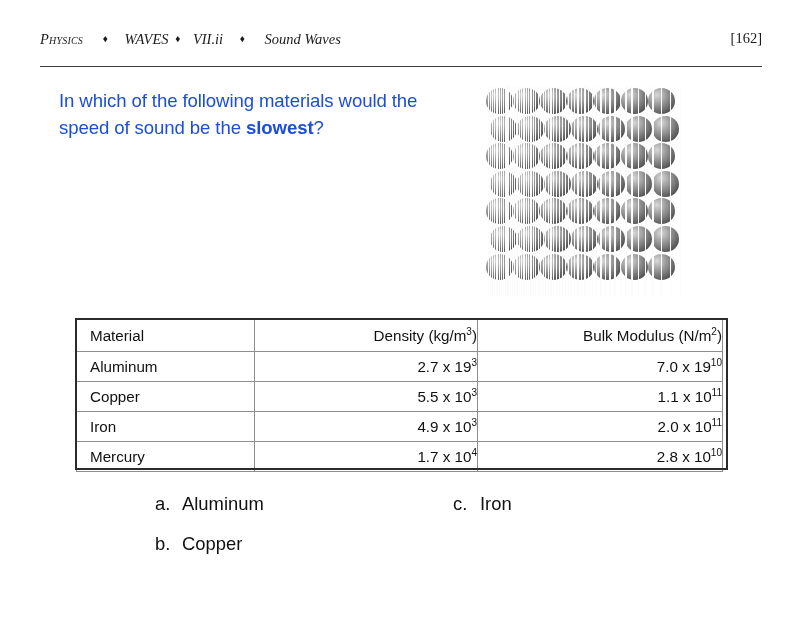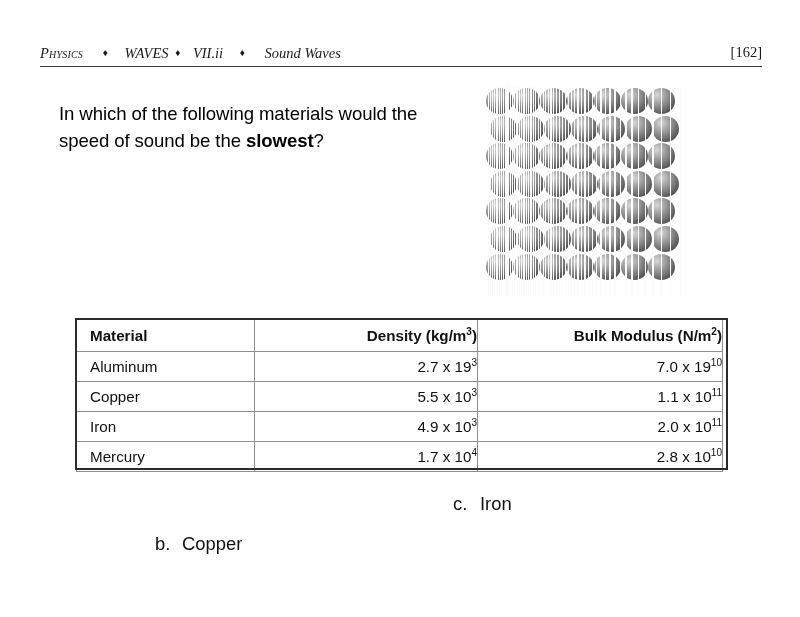--- a/index.html
+++ b/index.html
@@ -13,21 +13,21 @@
     position: relative;
     overflow: hidden;
     font-family: "Liberation Sans", sans-serif;
     color: #000000;
   }
 
   
   #running-head {
     position: absolute;
     left: 40px;
-    top: 45px;
+    top: 31px;
     width: 722px;
     height: 22px;
   }
   .rh-left {
     position: absolute;
     left: 0;
     top: 0;
     white-space: nowrap;
     font-family: "Liberation Serif", serif;
     font-style: italic;
@@ -66,23 +66,22 @@
   }
 
   
   #question {
     position: absolute;
     left: 59px;
     top: 87px;
     width: 400px;
     font-size: 18.6px;
     line-height: 27px;
-    color: #000000;
+    color: #1d4ed8;
     letter-spacing: -0.1px;
-    margin-top: 13px;
   }
   #question b { font-weight: bold; }
 
   
   #lattice {
     position: absolute;
     left: 486px;
     top: 86px;
     width: 206px;
     height: 210px;
@@ -135,21 +134,21 @@
     font-weight: normal;
     text-align: right;
   }
   #data-table .col-material {
     text-align: left;
     padding-left: 13px;
     width: 164px;
   }
   #data-table .col-density { width: 222px; }
   #data-table thead th {
-    font-weight: bold;
+    font-weight: normal;
     height: 31px;
   }
   #data-table thead th.col-material { text-align: left; }
   
   #table-frame {
     position: absolute;
     left: 75px;
     top: 318px;
     width: 649px;
     height: 148px;
@@ -343,20 +342,23 @@
       <td class="col-material">Mercury</td>
       <td class="col-density"><span>1.7 x 10</span><sup>4</sup></td>
       <td class="col-bulk"><span>2.8 x 10</span><sup>10</sup></td>
     </tr>
   </tbody>
 </table>
 <div id="table-frame"></div>
 
 <div id="options">
   <div class="opt-row">
+    <div class="opt opt-a">
+      <span class="opt-letter">a.</span><span>Aluminum</span>
+    </div>
     <div class="opt opt-c">
       <span class="opt-letter">c.</span><span>Iron</span>
     </div>
   </div>
   <div class="opt-row">
     <div class="opt opt-b">
       <span class="opt-letter">b.</span><span>Copper</span>
     </div>
   </div>
 </div>

